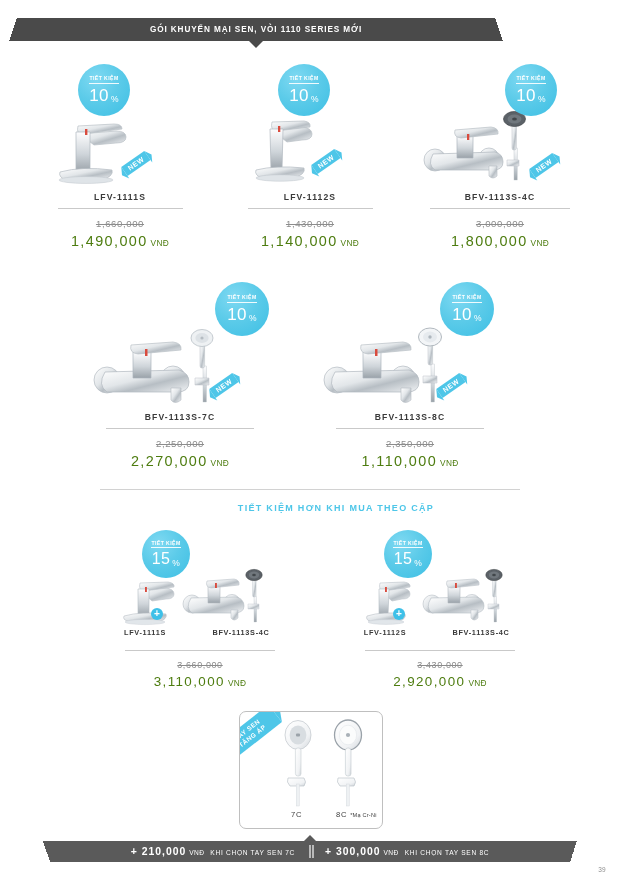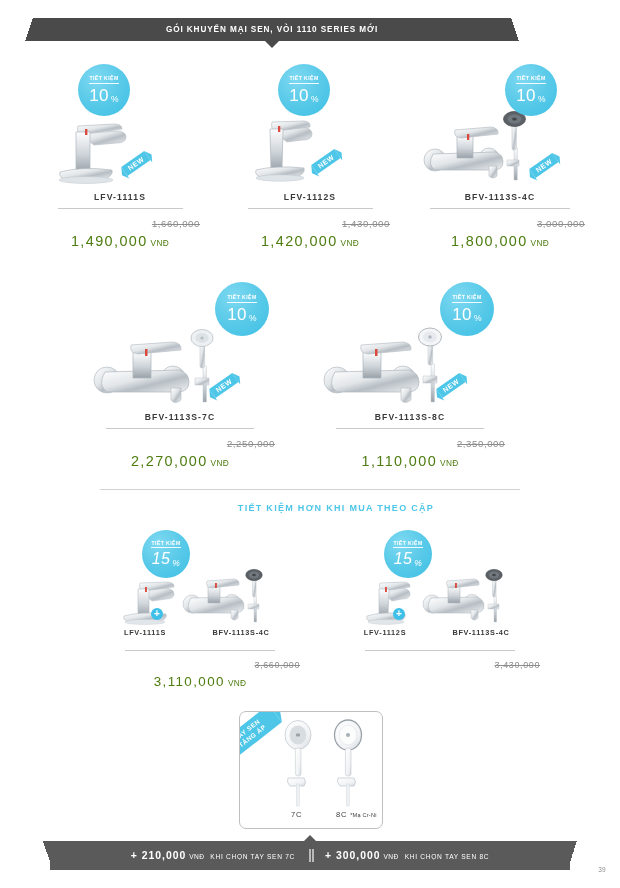--- a/index.html
+++ b/index.html
@@ -6,21 +6,21 @@
   body{
     width:620px;height:888px;
     background:#ffffff;
     font-family:"Liberation Sans", sans-serif;
     color:#3c3c3c;
     position:relative;
     overflow:hidden;
   }
 
   
-  .banner-wrap{position:absolute;left:16px;top:18px;width:512px;}
+  .banner-wrap{position:absolute;left:0;top:18px;width:512px;}
   .banner{
     position:relative;
     margin:0 auto;
     width:478px;height:23px;
     background:#4a4a4a;
     display:flex;align-items:center;justify-content:center;
   }
   .banner-title{
     color:#ffffff;
     font-size:8.2px;
@@ -53,21 +53,21 @@
     padding-bottom:1px;
     border-bottom:1px solid rgba(255,255,255,.9);
     line-height:1;
   }
   .badge .b-num{
     margin-top:3px;
     font-size:17px;font-weight:400;line-height:1;letter-spacing:.4px;
     display:flex;align-items:flex-end;
   }
   .badge .b-pct{font-size:8.5px;margin-left:2px;}
-  .badge.b15 .b-num{font-size:16px;font-style:italic;}
+  .badge.b15 .b-num{font-size:16px;}
 
   
   .newrib{
     position:absolute;
     background:#4ec6e8;
     color:#fff;
     font-size:7px;font-weight:bold;letter-spacing:.6px;
     padding:2.2px 5px 2.2px 5px;
     transform:rotate(-35deg);
     z-index:4;
@@ -92,21 +92,20 @@
   .pname{
     font-size:8.6px;font-weight:bold;letter-spacing:1.1px;color:#3a3a3a;
     white-space:nowrap;
   }
   .rule{height:1px;background:#c9c9c9;margin:6px auto 0 auto;}
   .oldprice{
     margin-top:9px;
     font-size:9.6px;color:#8c8c8c;letter-spacing:.6px;
     text-decoration:line-through;
     text-decoration-color:#8c8c8c;
-    text-align:right;
   }
   .newprice{
     margin-top:4px;
     font-size:14.4px;color:#4d7c0f;letter-spacing:1.4px;font-weight:400;
     white-space:nowrap;
   }
   .newprice .cur{font-size:8.3px;letter-spacing:.3px;margin-left:3px;}
 
   
   .sec-rule{position:absolute;height:1px;background:#d2d2d2;}
@@ -143,21 +142,21 @@
     border-left:6px solid #4ec6e8;
   }
   .sh-label{
     position:absolute;font-size:7.6px;letter-spacing:.8px;color:#3c3c3c;white-space:nowrap;
   }
   .sh-note{font-size:5.6px;letter-spacing:.2px;}
 
   
   .footer-wrap{position:absolute;left:0;top:841px;width:620px;}
   .footer{
-    position:relative;margin:0 auto;width:520px;height:29px;background:#5a5a5a;
+    position:relative;margin:0 auto;width:520px;height:21px;background:#5a5a5a;
     display:flex;align-items:center;justify-content:center;
   }
   .footer::before,.footer::after{content:"";position:absolute;top:0;width:7px;height:21px;}
   .footer::before{left:-7px;background:linear-gradient(to top right,transparent 50%,#5a5a5a 50%);}
   .footer::after{right:-7px;background:linear-gradient(to top left,transparent 50%,#5a5a5a 50%);}
   .footer-notch{
     position:absolute;left:50%;top:-6px;transform:translateX(-50%);
     width:0;height:0;border-left:6px solid transparent;border-right:6px solid transparent;
     border-bottom:6px solid #5a5a5a;
   }
@@ -245,21 +244,21 @@
   <div class="badge" style="left:48px;top:-46px;width:52px;height:52px;">
     <span class="b-top">TIẾT KIỆM</span>
     <span class="b-num">
         <span>10</span>
         <span class="b-pct">%</span>
       </span>
   </div>
   <div class="pname">LFV-1112S</div>
   <div class="rule" style="width:125px;"></div>
   <div class="oldprice">1,430,000</div>
-  <div class="newprice"><span>1,420,000</span><span class="cur">VNĐ</span></div>
+  <div class="newprice"><span>1,140,000</span><span class="cur">VNĐ</span></div>
 </div>
 
 <div class="prod" style="left:415px;top:110px;width:170px;">
   <div class="art" style="height:82px;">
     <svg width="165" height="82" viewBox="0 0 165 82" style="position:absolute;left:0;top:0;">
 
       <ellipse cx="20" cy="50" rx="11" ry="11" fill="url(#chr1)" stroke="#b3bac1" stroke-width=".7"></ellipse>
       <ellipse cx="74" cy="48" rx="10" ry="10" fill="url(#chr1)" stroke="#b3bac1" stroke-width=".7"></ellipse>
 
       <path d="M18 44 L80 42 Q88 44 88 52 Q88 60 78 60 L20 60 Q12 55 18 44 Z" fill="url(#chr1)" stroke="#b0b8bf" stroke-width=".7"></path>
@@ -444,20 +443,21 @@
         <span>15</span>
         <span class="b-pct">%</span>
       </span>
   </div>
   <div style="position:relative;height:12px;">
     <div class="pname" style="position:absolute;left:0px;top:0;width:90px;font-size:7.3px;letter-spacing:.7px;">LFV-1112S</div>
     <div class="pname" style="position:absolute;left:86px;top:0;width:110px;font-size:7.3px;letter-spacing:.7px;">BFV-1113S-4C</div>
   </div>
   <div class="rule" style="width:150px;margin-top:10px;"></div>
   <div class="oldprice" style="font-size:9px;">3,430,000</div>
+  <div class="newprice" style="font-size:13.4px;"><span>2,920,000</span><span class="cur">VNĐ</span></div>
 </div>
 
 <div class="showerbox" style="left:239px;top:711px;width:142px;height:116px;">
   <div class="tayrib" style="left:-22px;top:10px;">
     <div>TAY SEN</div>
     <div>TĂNG ÁP</div>
   </div>
 
   <svg width="50" height="92" viewBox="0 0 50 92" style="position:absolute;left:34px;top:8px;">
     <defs>

